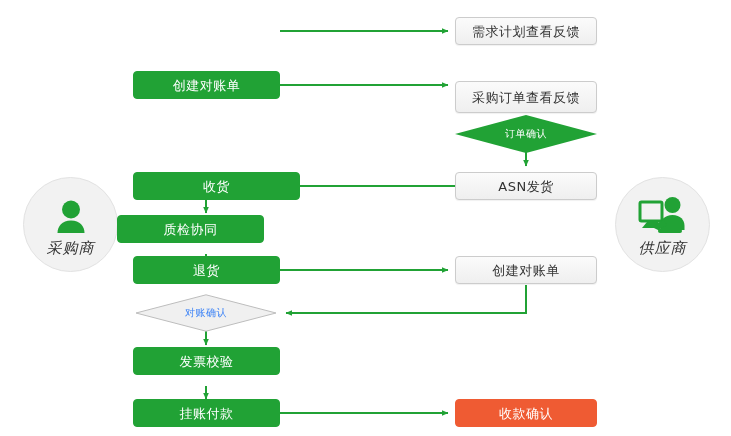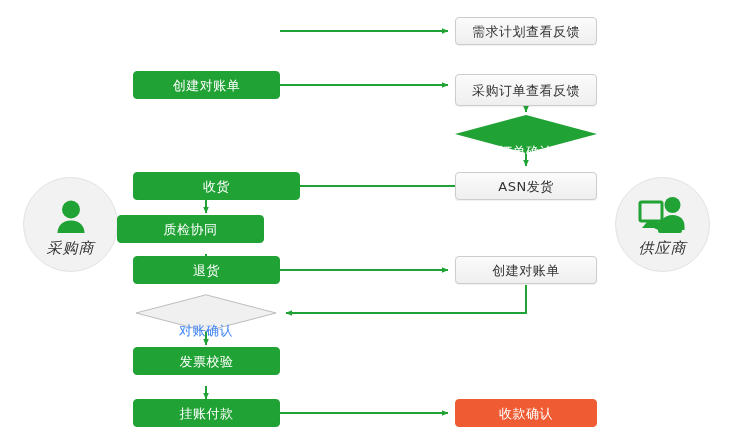--- a/index.html
+++ b/index.html
@@ -46,26 +46,26 @@
     border: 1px solid #ef5b33;
   }
 
   
   .diamond {
     position: absolute;
   }
   .diamond svg { display: block; }
   .diamond .dlabel {
     position: absolute;
-    left: 0; top: 17px;
+    left: 0; top: 0;
     width: 100%; height: 100%;
     display: flex;
     align-items: center;
     justify-content: center;
-    font-size: 13px;
+    font-size: 10px;
     line-height: 1;
     letter-spacing: 0.5px;
     white-space: nowrap;
     pointer-events: none;
   }
   .diamond.green .dlabel { color: #ffffff; }
   .diamond.plain .dlabel { color: #3b82f6; }
 
   
   .conn { position: absolute; }
@@ -168,21 +168,21 @@
 
 
   <div class="node plain" style="left:455px; top:17px; width:142px; height:28px;">
     <span>需求计划查看反馈</span>
   </div>
 
   <div class="node green" style="left:133px; top:71px; width:147px; height:28px;">
     <span>创建对账单</span>
   </div>
 
-  <div class="node plain" style="left:455px; top:74px; width:142px; height:32px;">
+  <div class="node plain" style="left:455px; top:81px; width:142px; height:32px;">
     <span>采购订单查看反馈</span>
   </div>
 
   <div class="diamond green" style="left:455px; top:115px; width:142px; height:38px;">
     <svg width="142" height="38" viewBox="0 0 142 38">
       <polygon points="71,0 142,19 71,38 0,19" fill="#21a235"></polygon>
     </svg>
     <span class="dlabel">订单确认</span>
   </div>
 

